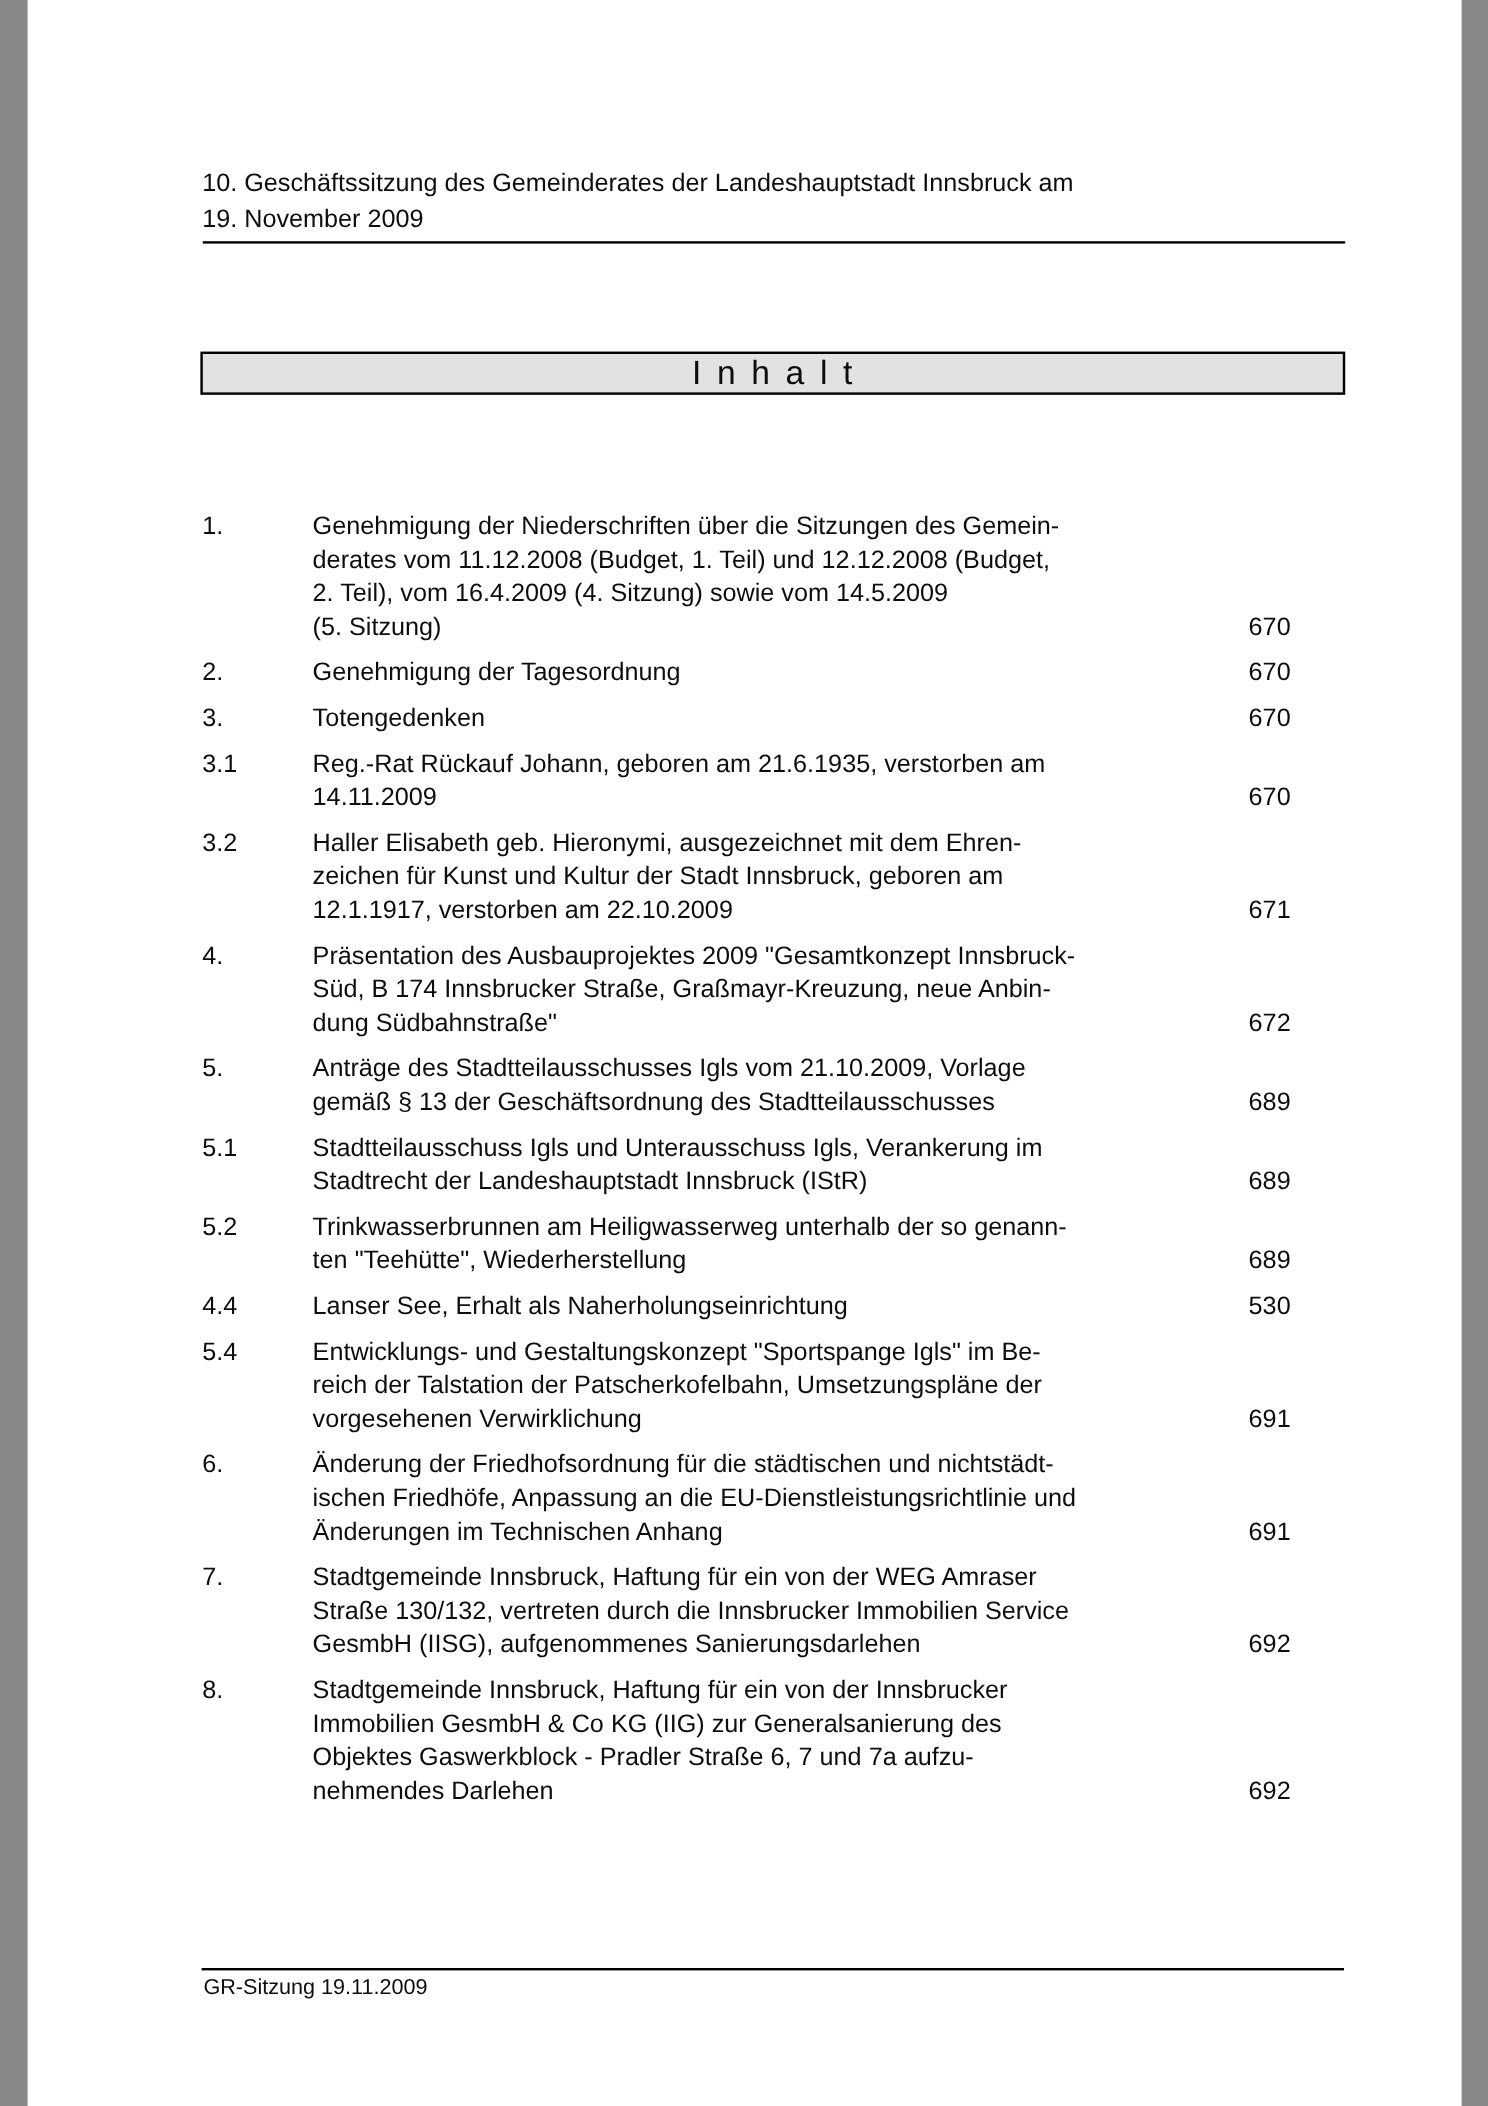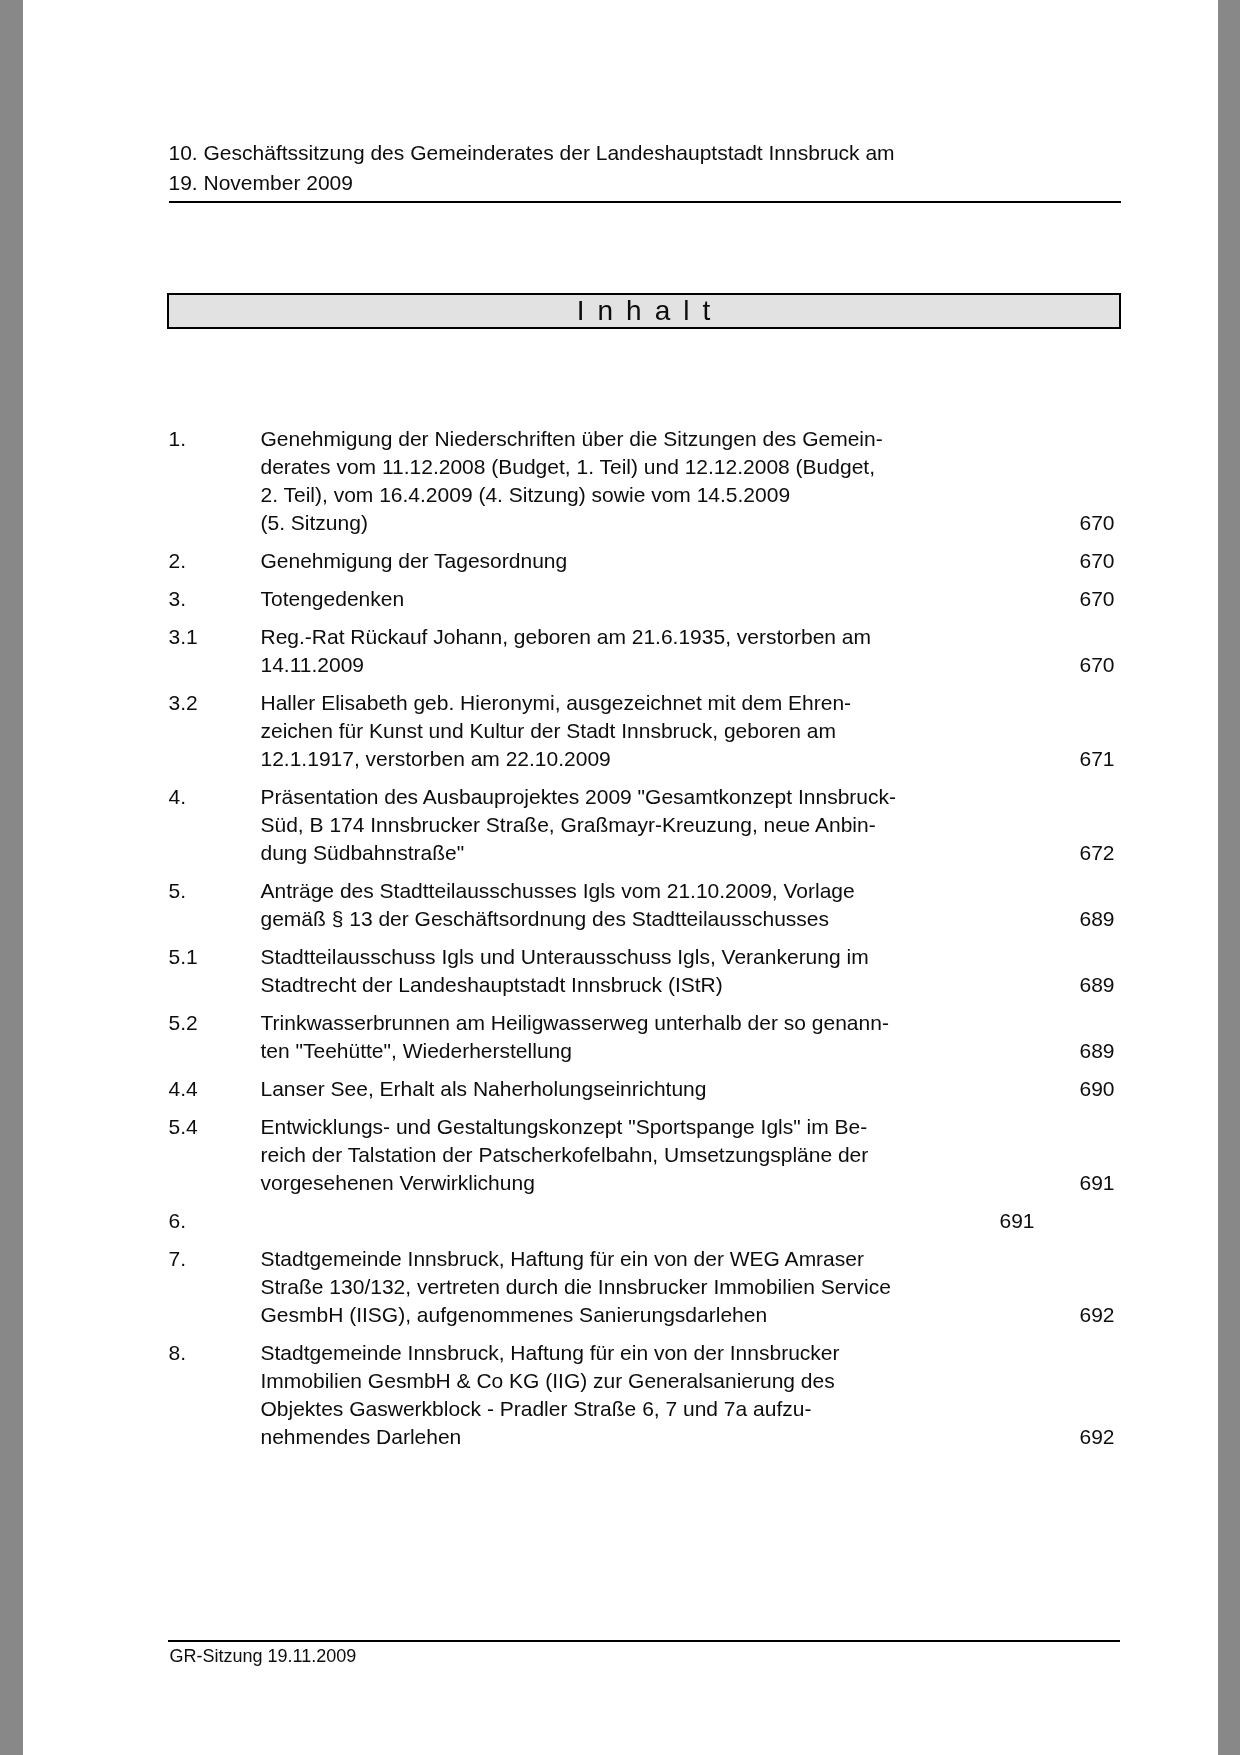--- a/index.html
+++ b/index.html
@@ -73,21 +73,21 @@
   .toc-num,
   .toc-text,
   .toc-page {
     font-size: 21px;
     line-height: 28px;
   }
   .toc-num  { align-self: start; }
   .toc-text { white-space: pre-line; }
   .toc-page {
     align-self: end;
-    text-align: right;
+    text-align: left;
     padding-right: 6px;
   }
 
   
   .footer-rule {
     position: absolute;
     left: 145px;
     top: 1640px;
     width: 952px;
     height: 2px;
@@ -177,33 +177,36 @@
     <div class="toc-row">
       <div class="toc-num">5.2</div>
       <div class="toc-text">Trinkwasserbrunnen am Heiligwasserweg unterhalb der so genann-
 ten "Teehütte", Wiederherstellung</div>
       <div class="toc-page">689</div>
     </div>
 
     <div class="toc-row">
       <div class="toc-num">4.4</div>
       <div class="toc-text">Lanser See, Erhalt als Naherholungseinrichtung</div>
-      <div class="toc-page">690</div>
+      <div class="toc-page">530</div>
     </div>
 
     <div class="toc-row">
       <div class="toc-num">5.4</div>
       <div class="toc-text">Entwicklungs- und Gestaltungskonzept "Sportspange Igls" im Be-
 reich der Talstation der Patscherkofelbahn, Umsetzungspläne der
 vorgesehenen Verwirklichung</div>
       <div class="toc-page">691</div>
     </div>
 
     <div class="toc-row">
       <div class="toc-num">6.</div>
+      <div class="toc-text">Änderung der Friedhofsordnung für die städtischen und nichtstädt-
+ischen Friedhöfe, Anpassung an die EU-Dienstleistungsrichtlinie und
+Änderungen im Technischen Anhang</div>
       <div class="toc-page">691</div>
     </div>
 
     <div class="toc-row">
       <div class="toc-num">7.</div>
       <div class="toc-text">Stadtgemeinde Innsbruck, Haftung für ein von der WEG Amraser
 Straße 130/132, vertreten durch die Innsbrucker Immobilien Service
 GesmbH (IISG), aufgenommenes Sanierungsdarlehen</div>
       <div class="toc-page">692</div>
     </div>

